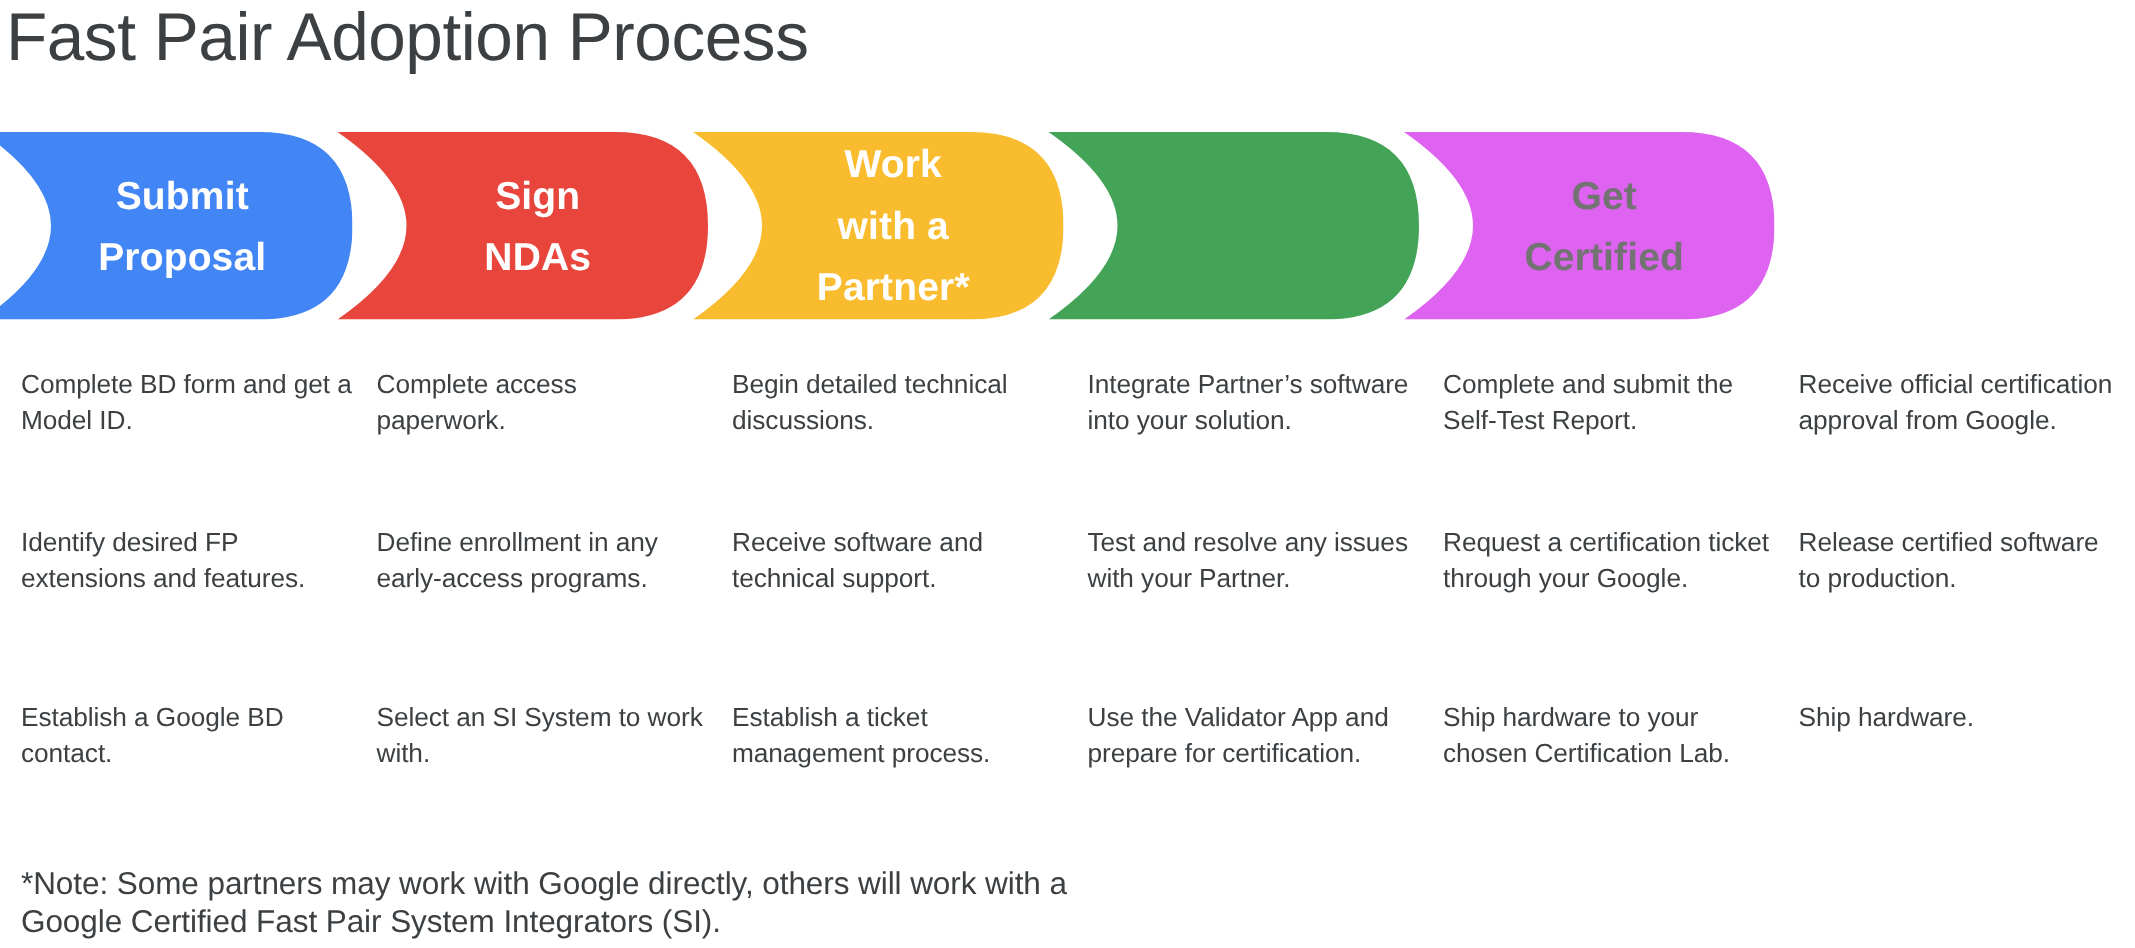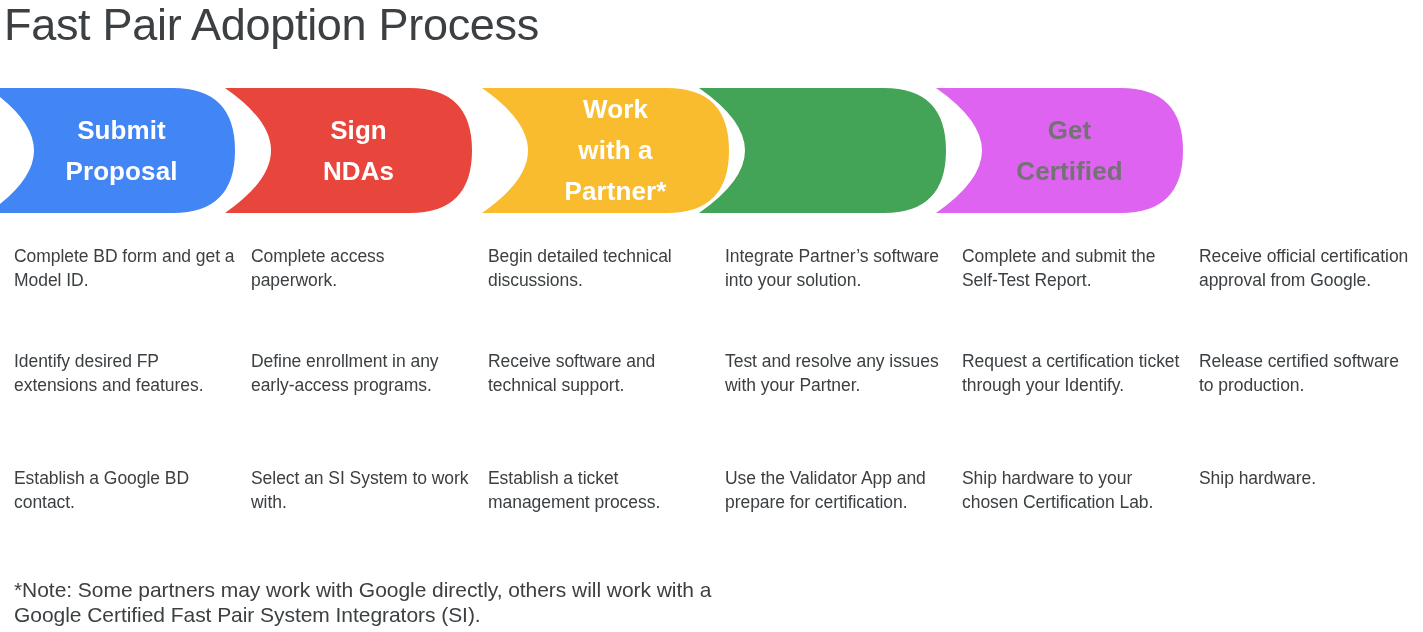--- a/index.html
+++ b/index.html
@@ -67,21 +67,21 @@
     line-height: 41px;
     text-align: center;
     letter-spacing: 0.1px;
     padding-left: 26px;
     padding-right: 6px;
     white-space: pre-line;
   }
 
   .stage.s0 { left: -12px; }
   .stage.s1 { left: 225px; }
-  .stage.s2 { left: 482px; justify-content: center; }
+  .stage.s2 { left: 462px; justify-content: center; }
   .stage.s3 { left: 699px; }
   .stage.s4 { left: 936px; }
   .stage.s5 { left: 1173px; }
 
   
   .detail-grid {
     position: absolute;
     left: 0;
     top: 236px;
     width: 1423px;
@@ -196,21 +196,21 @@
   </div>
 
   <div class="detail-col c3">
     <div class="detail-cell r0">Integrate Partner’s software into your solution.</div>
     <div class="detail-cell r1">Test and resolve any issues with your Partner.</div>
     <div class="detail-cell r2">Use the Validator App and prepare for certification.</div>
   </div>
 
   <div class="detail-col c4">
     <div class="detail-cell r0">Complete and submit the Self-Test Report.</div>
-    <div class="detail-cell r1">Request a certification ticket through your Identify.</div>
+    <div class="detail-cell r1">Request a certification ticket through your Google.</div>
     <div class="detail-cell r2">Ship hardware to your chosen Certification Lab.</div>
   </div>
 
   <div class="detail-col c5">
     <div class="detail-cell r0">Receive official certification approval from Google.</div>
     <div class="detail-cell r1">Release certified software to production.</div>
     <div class="detail-cell r2">Ship hardware.</div>
   </div>
 
 </div>

